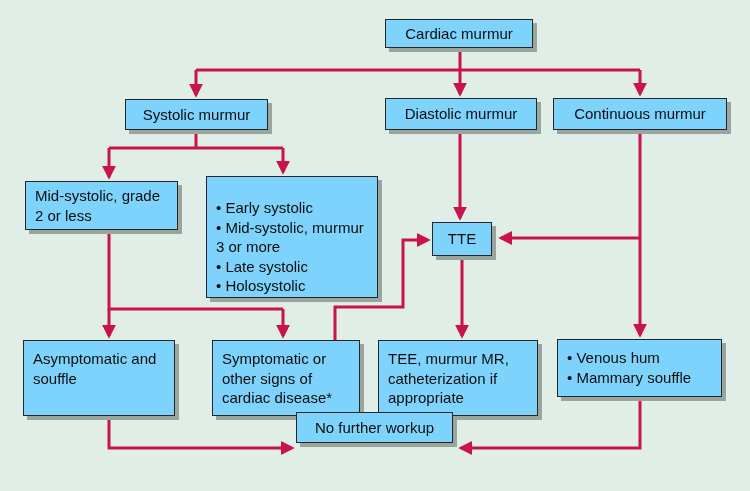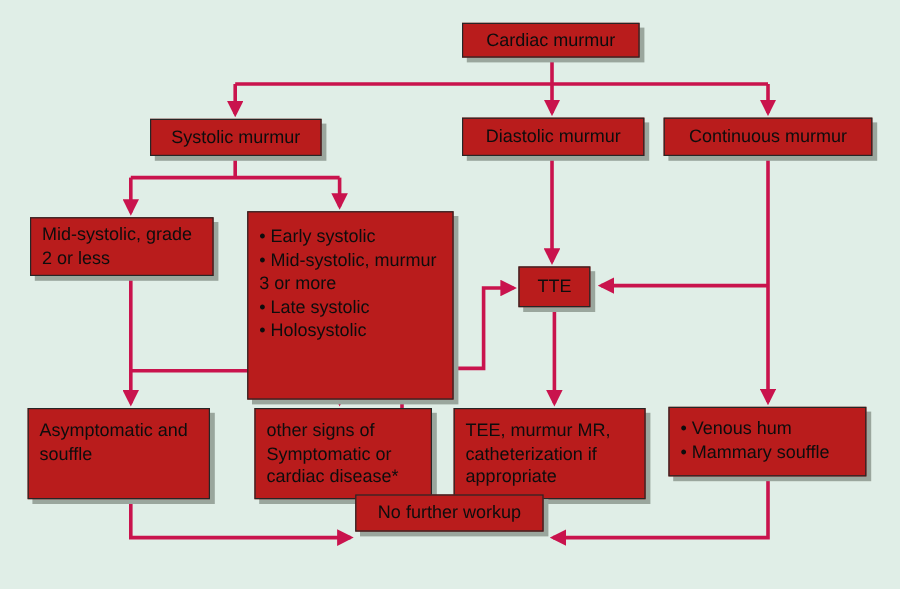--- a/index.html
+++ b/index.html
@@ -16,21 +16,21 @@
     background:var(--bg);
     font-family:"Liberation Sans","DejaVu Sans",sans-serif;
     color:var(--text);
     overflow:hidden;
   }
   #connectors{position:absolute;left:0;top:0;z-index:0;}
   .edge{fill:none;stroke:var(--arrow);stroke-width:3;stroke-linejoin:miter;}
   .box{
     position:absolute;
     box-sizing:border-box;
-    background:#b91c1c;
+    background:#7dd3fc;
     border:1.6px solid var(--box-border);
     box-shadow:4px 4px 0 var(--box-shadow);
     font-size:15px;
     line-height:19.5px;
     z-index:1;
   }
   .center{
     display:flex;align-items:center;justify-content:center;
     text-align:center;white-space:nowrap;
   }
@@ -81,38 +81,38 @@
 
   <div class="box center" style="left:385px;top:98px;width:152px;height:32px">Diastolic murmur</div>
 
   <div class="box center" style="left:553px;top:98px;width:174px;height:32px">Continuous murmur</div>
 
   <div class="box lines" style="left:25px;top:181px;width:153px;height:49px;padding-top:4px">
     <div>Mid-systolic, grade</div>
     <div>2 or less</div>
   </div>
 
-  <div class="box lines" style="left:206px;top:176px;width:172px;height:157px;padding-top:11px">
+  <div class="box lines" style="left:206px;top:176px;width:172px;height:122px;padding-top:21px">
     <div>• Early systolic</div>
     <div>• Mid-systolic, murmur</div>
     <div>3 or more</div>
     <div>• Late systolic</div>
     <div>• Holosystolic</div>
   </div>
 
   <div class="box center" style="left:432px;top:222px;width:60px;height:34px">TTE</div>
 
   <div class="box lines" style="left:23px;top:340px;width:152px;height:76px">
     <div>Asymptomatic and</div>
     <div>souffle</div>
   </div>
 
   <div class="box lines" style="left:212px;top:340px;width:148px;height:76px">
+    <div>Symptomatic or</div>
     <div>other signs of</div>
-    <div>Symptomatic or</div>
     <div>cardiac disease*</div>
   </div>
 
   <div class="box lines" style="left:378px;top:340px;width:160px;height:76px">
     <div>TEE, murmur MR,</div>
     <div>catheterization if</div>
     <div>appropriate</div>
   </div>
 
   <div class="box lines" style="left:557px;top:339px;width:165px;height:58px">

